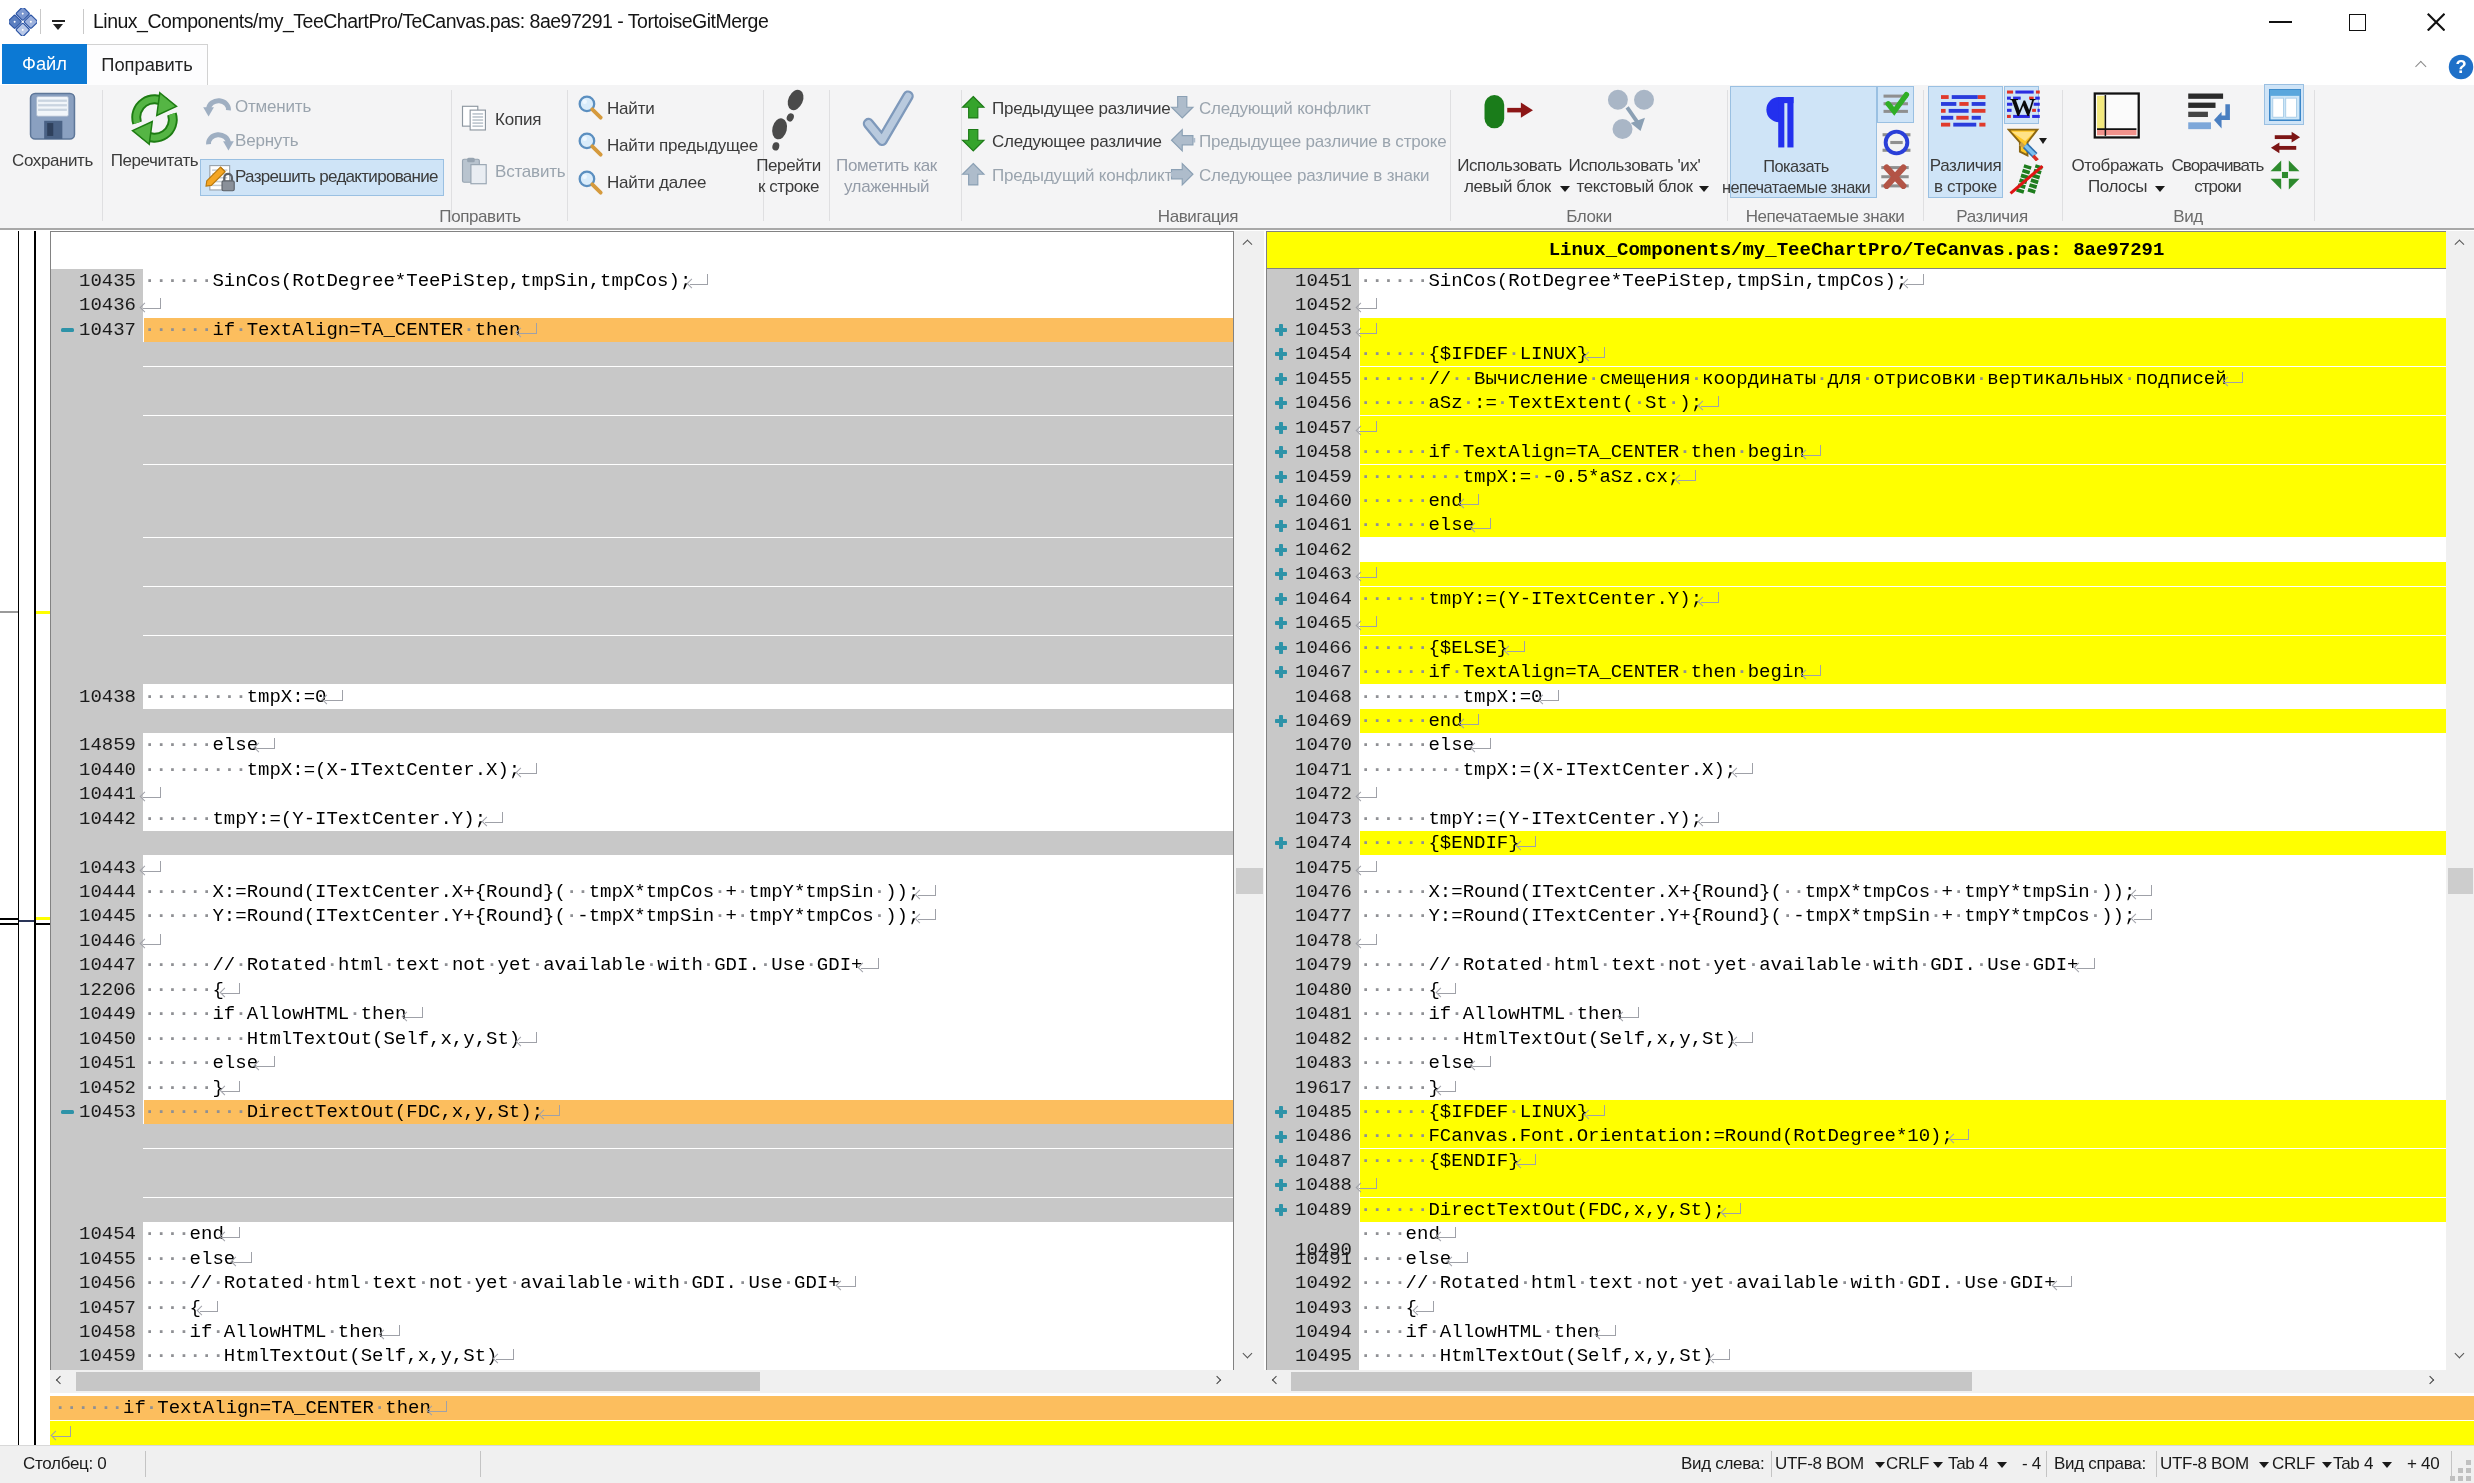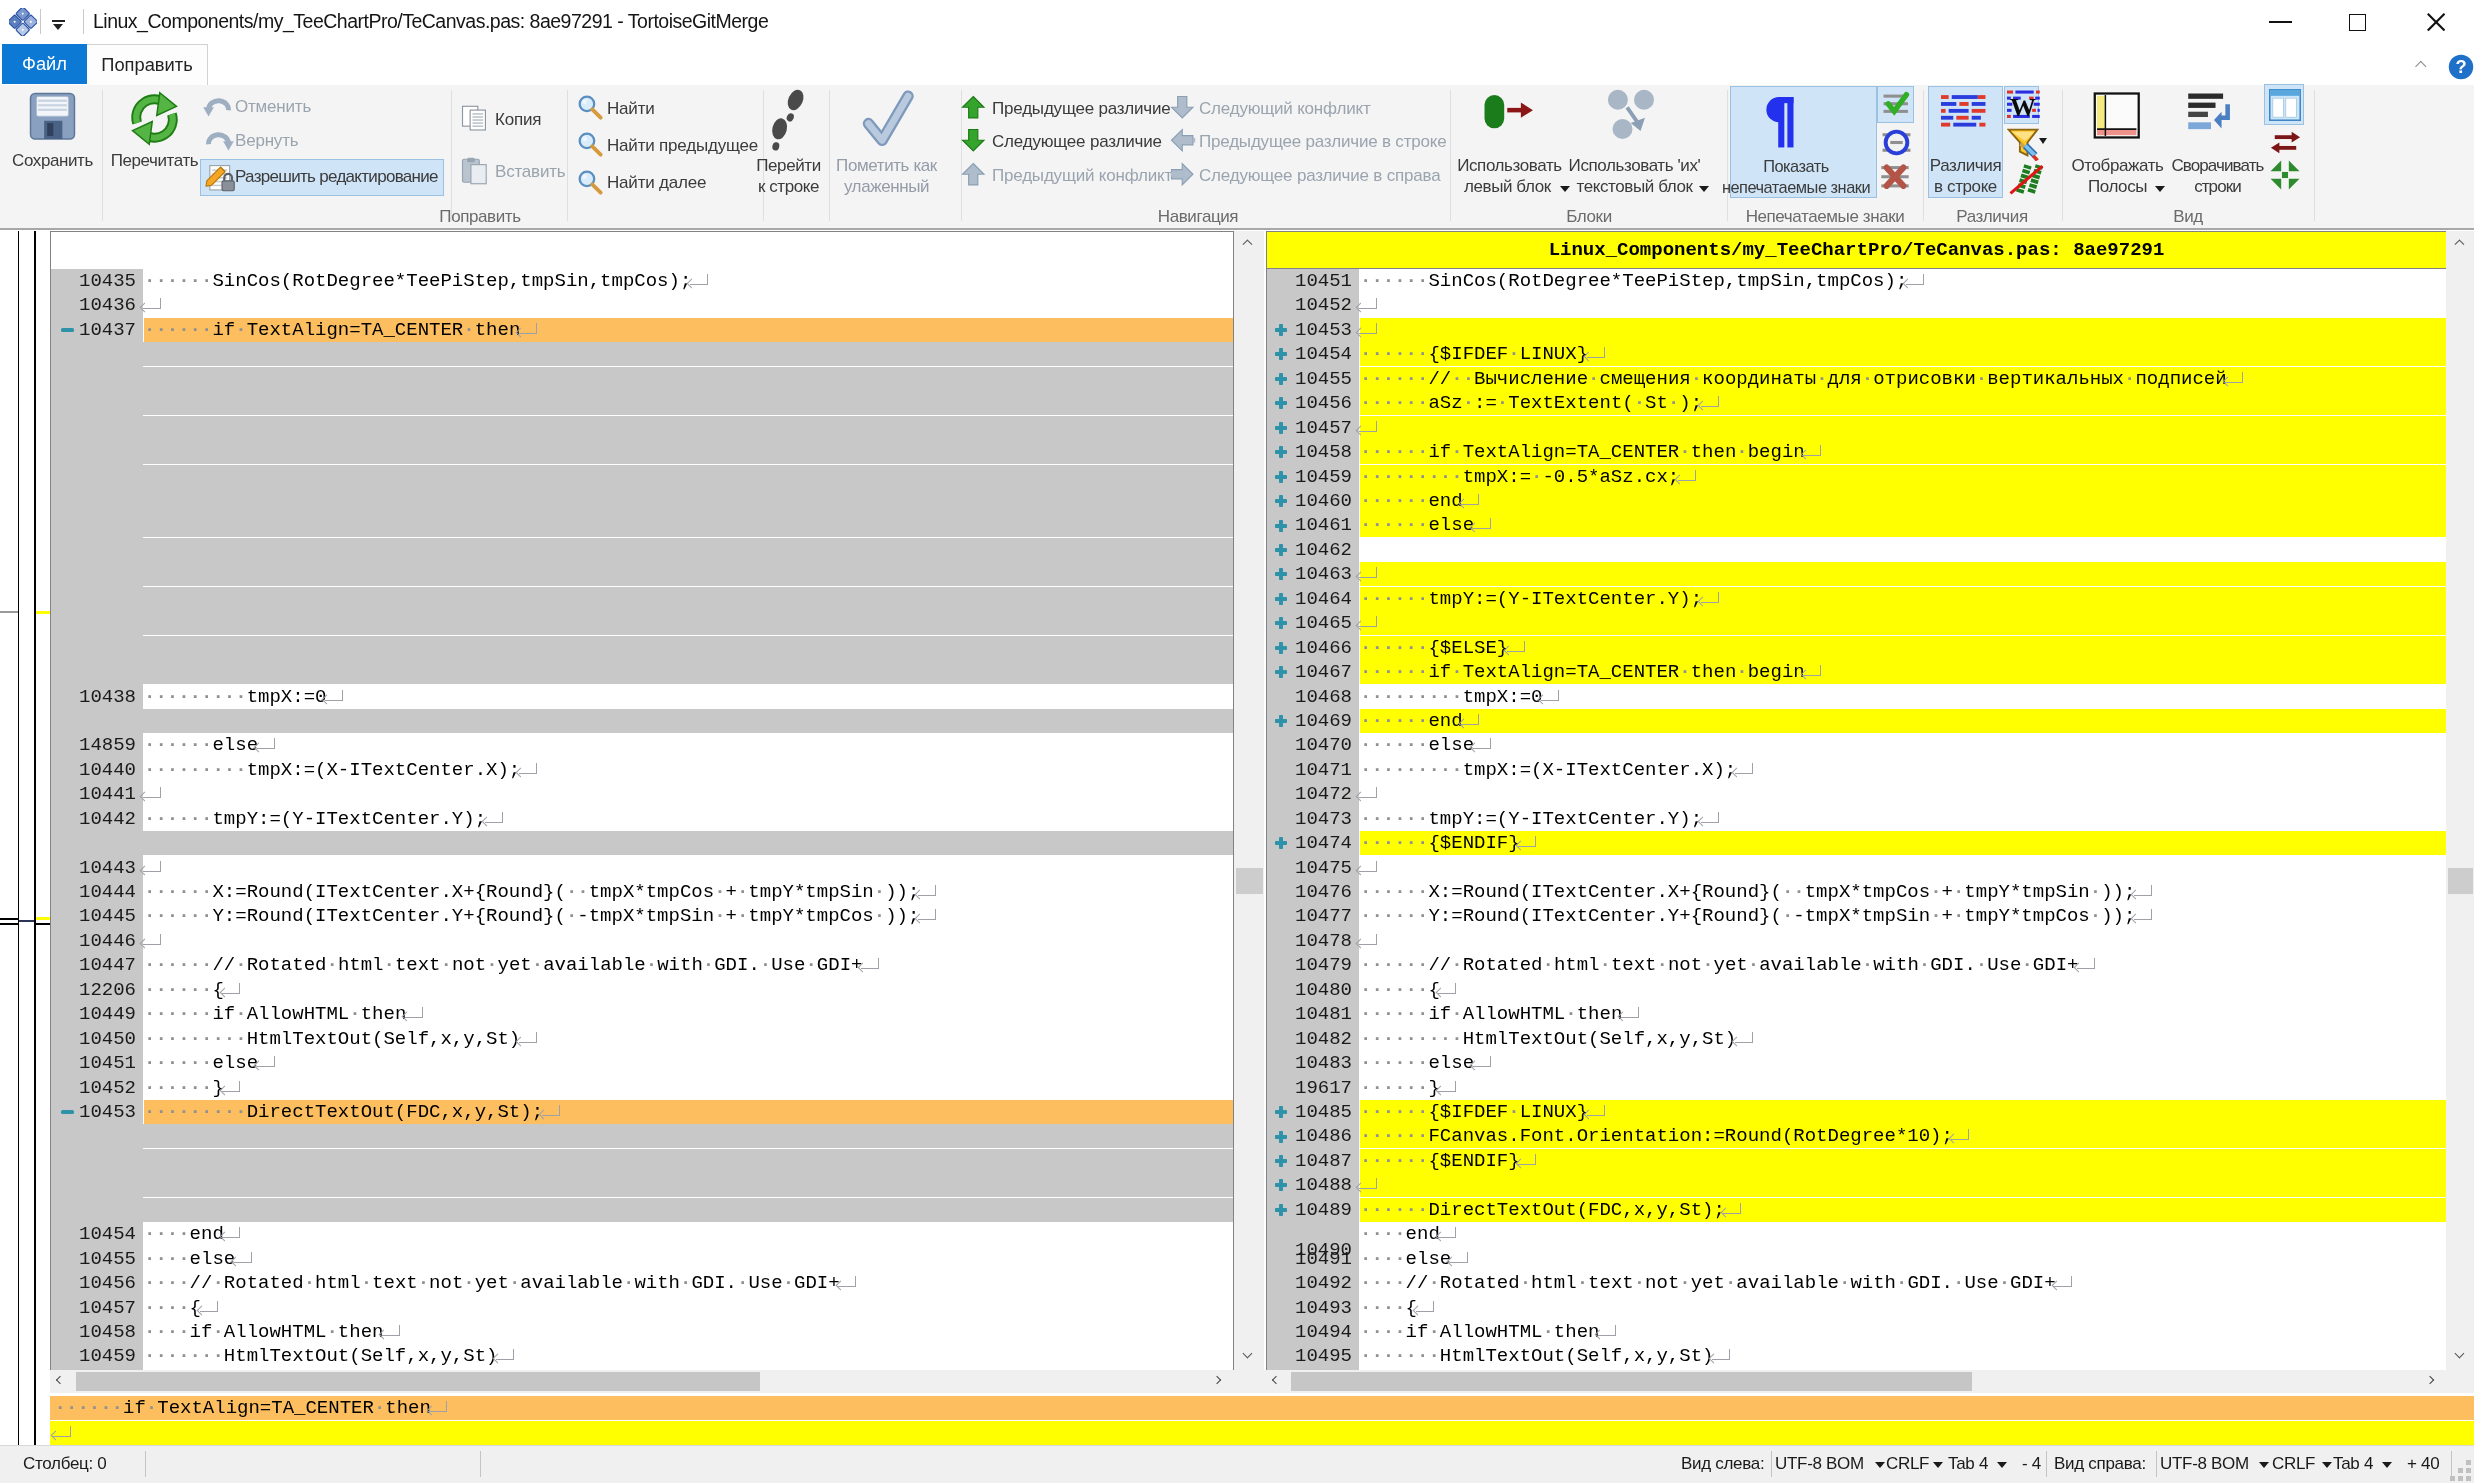--- a/index.html
+++ b/index.html
@@ -106,21 +106,21 @@
 <div class="rtxt " style="left:495px;top:110px">Копия</div>
 <div class="rtxt rdis" style="left:495px;top:162px">Вставить</div>
 <div class="rtxt " style="left:607px;top:99px">Найти</div>
 <div class="rtxt " style="left:607px;top:136px">Найти предыдущее</div>
 <div class="rtxt " style="left:607px;top:173px">Найти далее</div>
 <div class="rtxt " style="left:992px;top:99px">Предыдущее различие</div>
 <div class="rtxt " style="left:992px;top:132px">Следующее различие</div>
 <div class="rtxt rdis" style="left:992px;top:166px">Предыдущий конфликт</div>
 <div class="rtxt rdis" style="left:1199px;top:99px">Следующий конфликт</div>
 <div class="rtxt rdis" style="left:1199px;top:132px">Предыдущее различие в строке</div>
-<div class="rtxt rdis" style="left:1199px;top:166px">Следующее различие в справа</div>
+<div class="rtxt rdis" style="left:1199px;top:166px">Следующее различие в знаки</div>
 <div class="ab" style="left:2417px;top:63px;width:7.6px;height:7.6px;border-right:1.9px solid #8a8a8a;border-bottom:1.9px solid #8a8a8a;transform:rotate(225deg)"></div>
 <svg class="ab" style="left:2448px;top:54px" width="26" height="26" viewBox="0 0 34 34">
       <circle cx="17" cy="17" r="16" fill="#1f70c8"></circle>
       <text x="17" y="25" font-family="Liberation Sans" font-size="24" font-weight="bold" fill="#fff" text-anchor="middle">?</text>
     </svg>
 <svg class="ab" style="left:9.2px;top:8.4px" width="27.5" height="27.5" viewBox="0 0 36 36">
 <g transform="rotate(45 18 18)">
 <rect x="4" y="4" width="13" height="13" rx="2" fill="#7b97cf" stroke="#2d55a5" stroke-width="1.6"></rect>
 <rect x="19" y="4" width="13" height="13" rx="2" fill="#9db1dc" stroke="#2d55a5" stroke-width="1.6"></rect>
 <rect x="4" y="19" width="13" height="13" rx="2" fill="#5c7fc0" stroke="#2d55a5" stroke-width="1.6"></rect>

